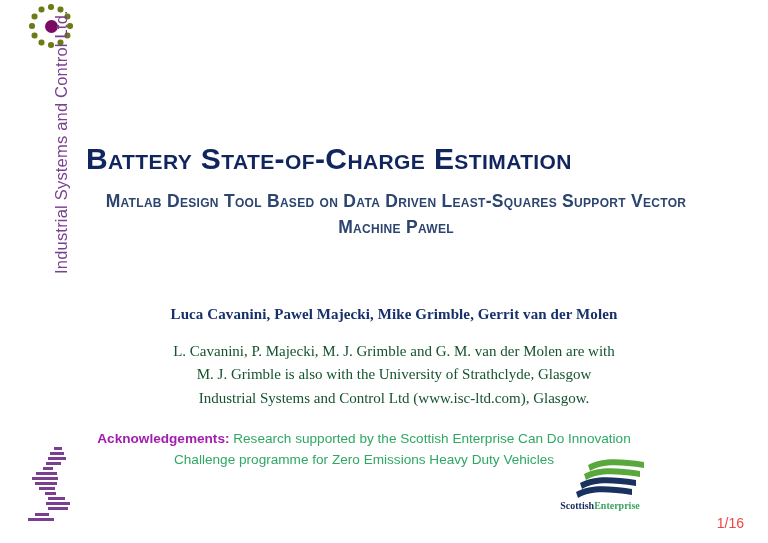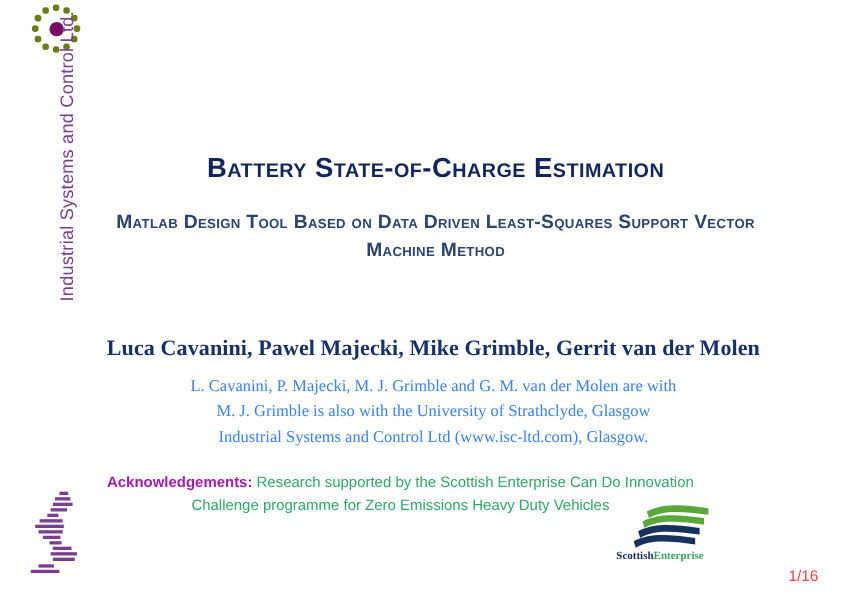--- a/index.html
+++ b/index.html
@@ -79,23 +79,23 @@
     height: 3px;
     background: #7b3f8f;
   }
 
   
   .title-main {
     position: absolute;
     left: 86px;
     top: 122px;
     width: 620px;
-    text-align: center;
+    text-align: left;
     color: #11255e;
-    font-size: 25px;
+    font-size: 30px;
     font-weight: bold;
     font-variant: small-caps;
     letter-spacing: 0.4px;
     line-height: 1.12;
   }
   .title-sub {
     position: absolute;
     left: 86px;
     top: 173px;
     width: 620px;
@@ -109,31 +109,31 @@
 
   
   .authors {
     position: absolute;
     left: 64px;
     top: 306px;
     width: 660px;
     text-align: center;
     color: #16306b;
     font-family: "Liberation Serif", serif;
-    font-size: 20px;
+    font-size: 15px;
     font-weight: bold;
     letter-spacing: 0.1px;
   }
   .affiliation {
     position: absolute;
     left: 124px;
     top: 340px;
     width: 540px;
     text-align: center;
-    color: #3b82f6;
+    color: #14532d;
     font-family: "Liberation Serif", serif;
     font-size: 15px;
     line-height: 1.56;
   }
 
   
   .acknowledgements {
     position: absolute;
     left: 94px;
     top: 428px;
@@ -222,21 +222,21 @@
     <i style="left:19px; top:45px; width:11px;"></i>
     <i style="left:22px; top:50px; width:17px;"></i>
     <i style="left:20px; top:55px; width:24px;"></i>
     <i style="left:22px; top:60px; width:20px;"></i>
     <i style="left:9px;  top:66px; width:14px;"></i>
     <i style="left:2px;  top:71px; width:26px;"></i>
   </div>
 
   <h1 class="title-main">Battery State-of-Charge Estimation</h1>
 
-  <h2 class="title-sub">Matlab Design Tool Based on Data Driven Least-Squares Support Vector Machine Method</h2>
+  <h2 class="title-sub">Matlab Design Tool Based on Data Driven Least-Squares Support Vector Machine Pawel</h2>
 
   <div class="authors">Luca Cavanini, Pawel Majecki, Mike Grimble, Gerrit van der Molen</div>
 
   <div class="affiliation">
     <div>L. Cavanini, P. Majecki, M. J. Grimble and G. M. van der Molen are with</div>
     <div>M. J. Grimble is also with the University of Strathclyde, Glasgow</div>
     <div>Industrial Systems and Control Ltd (www.isc-ltd.com), Glasgow.</div>
   </div>
 
   <div class="acknowledgements">

